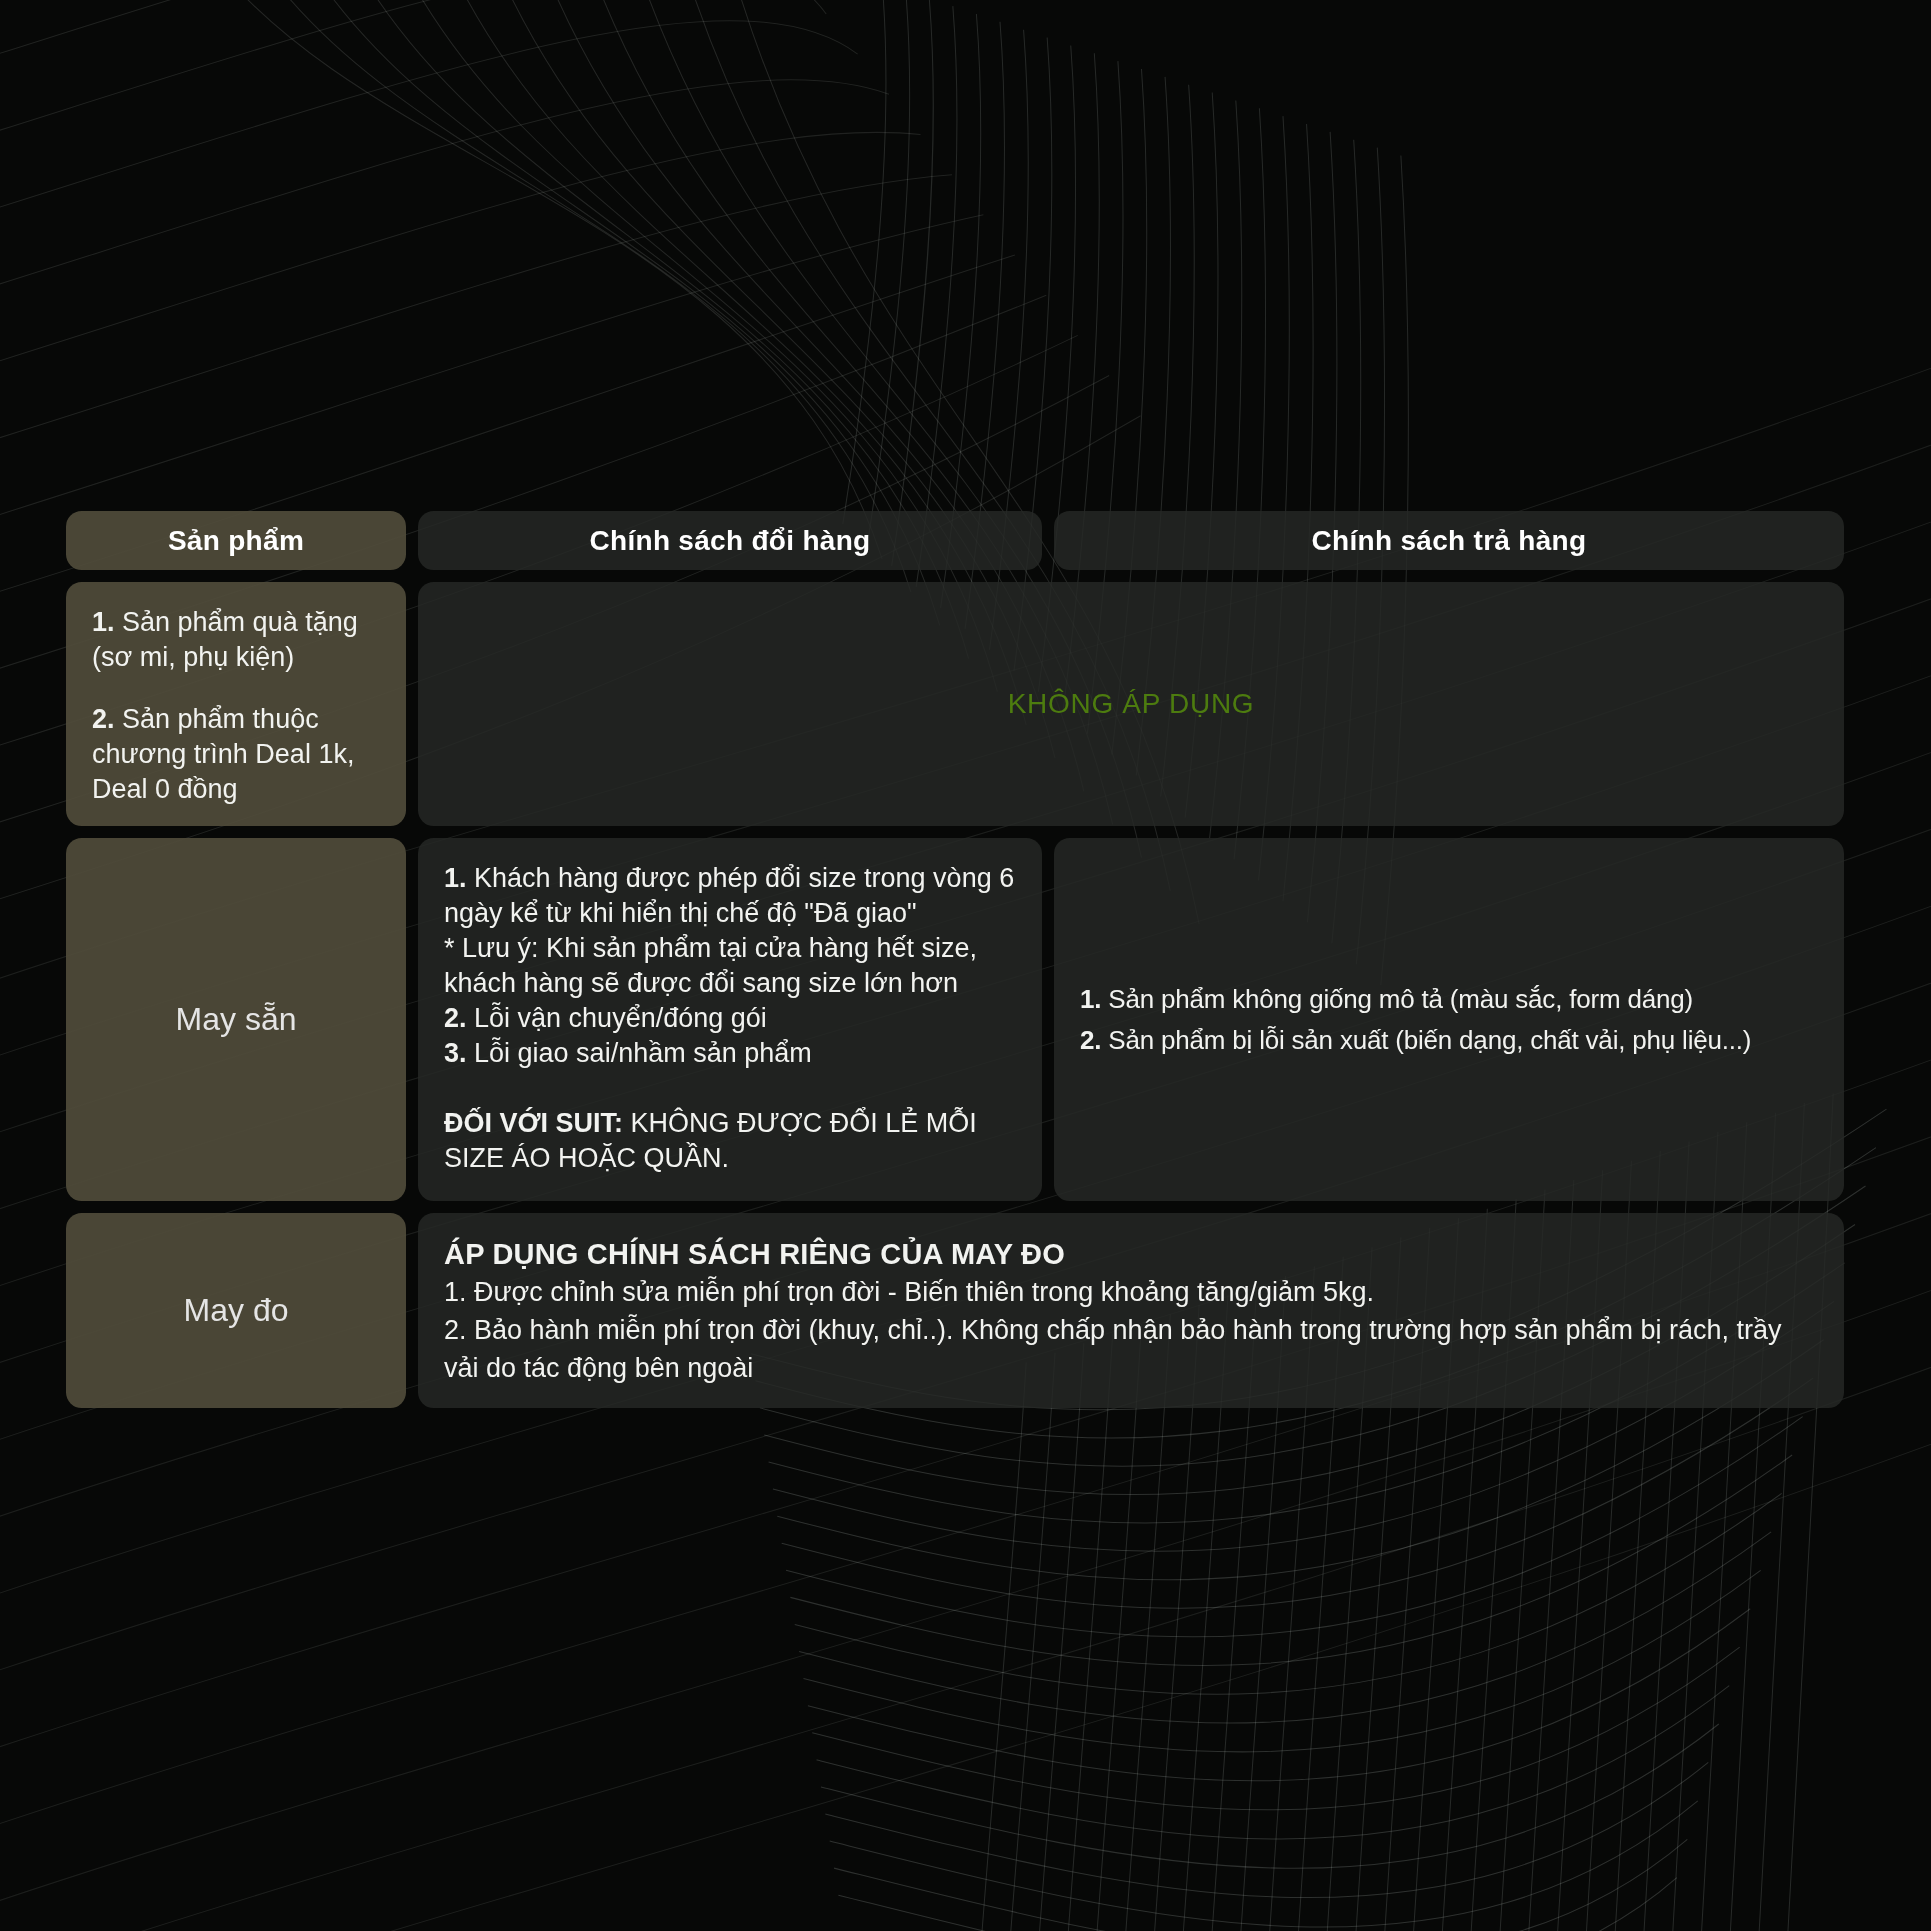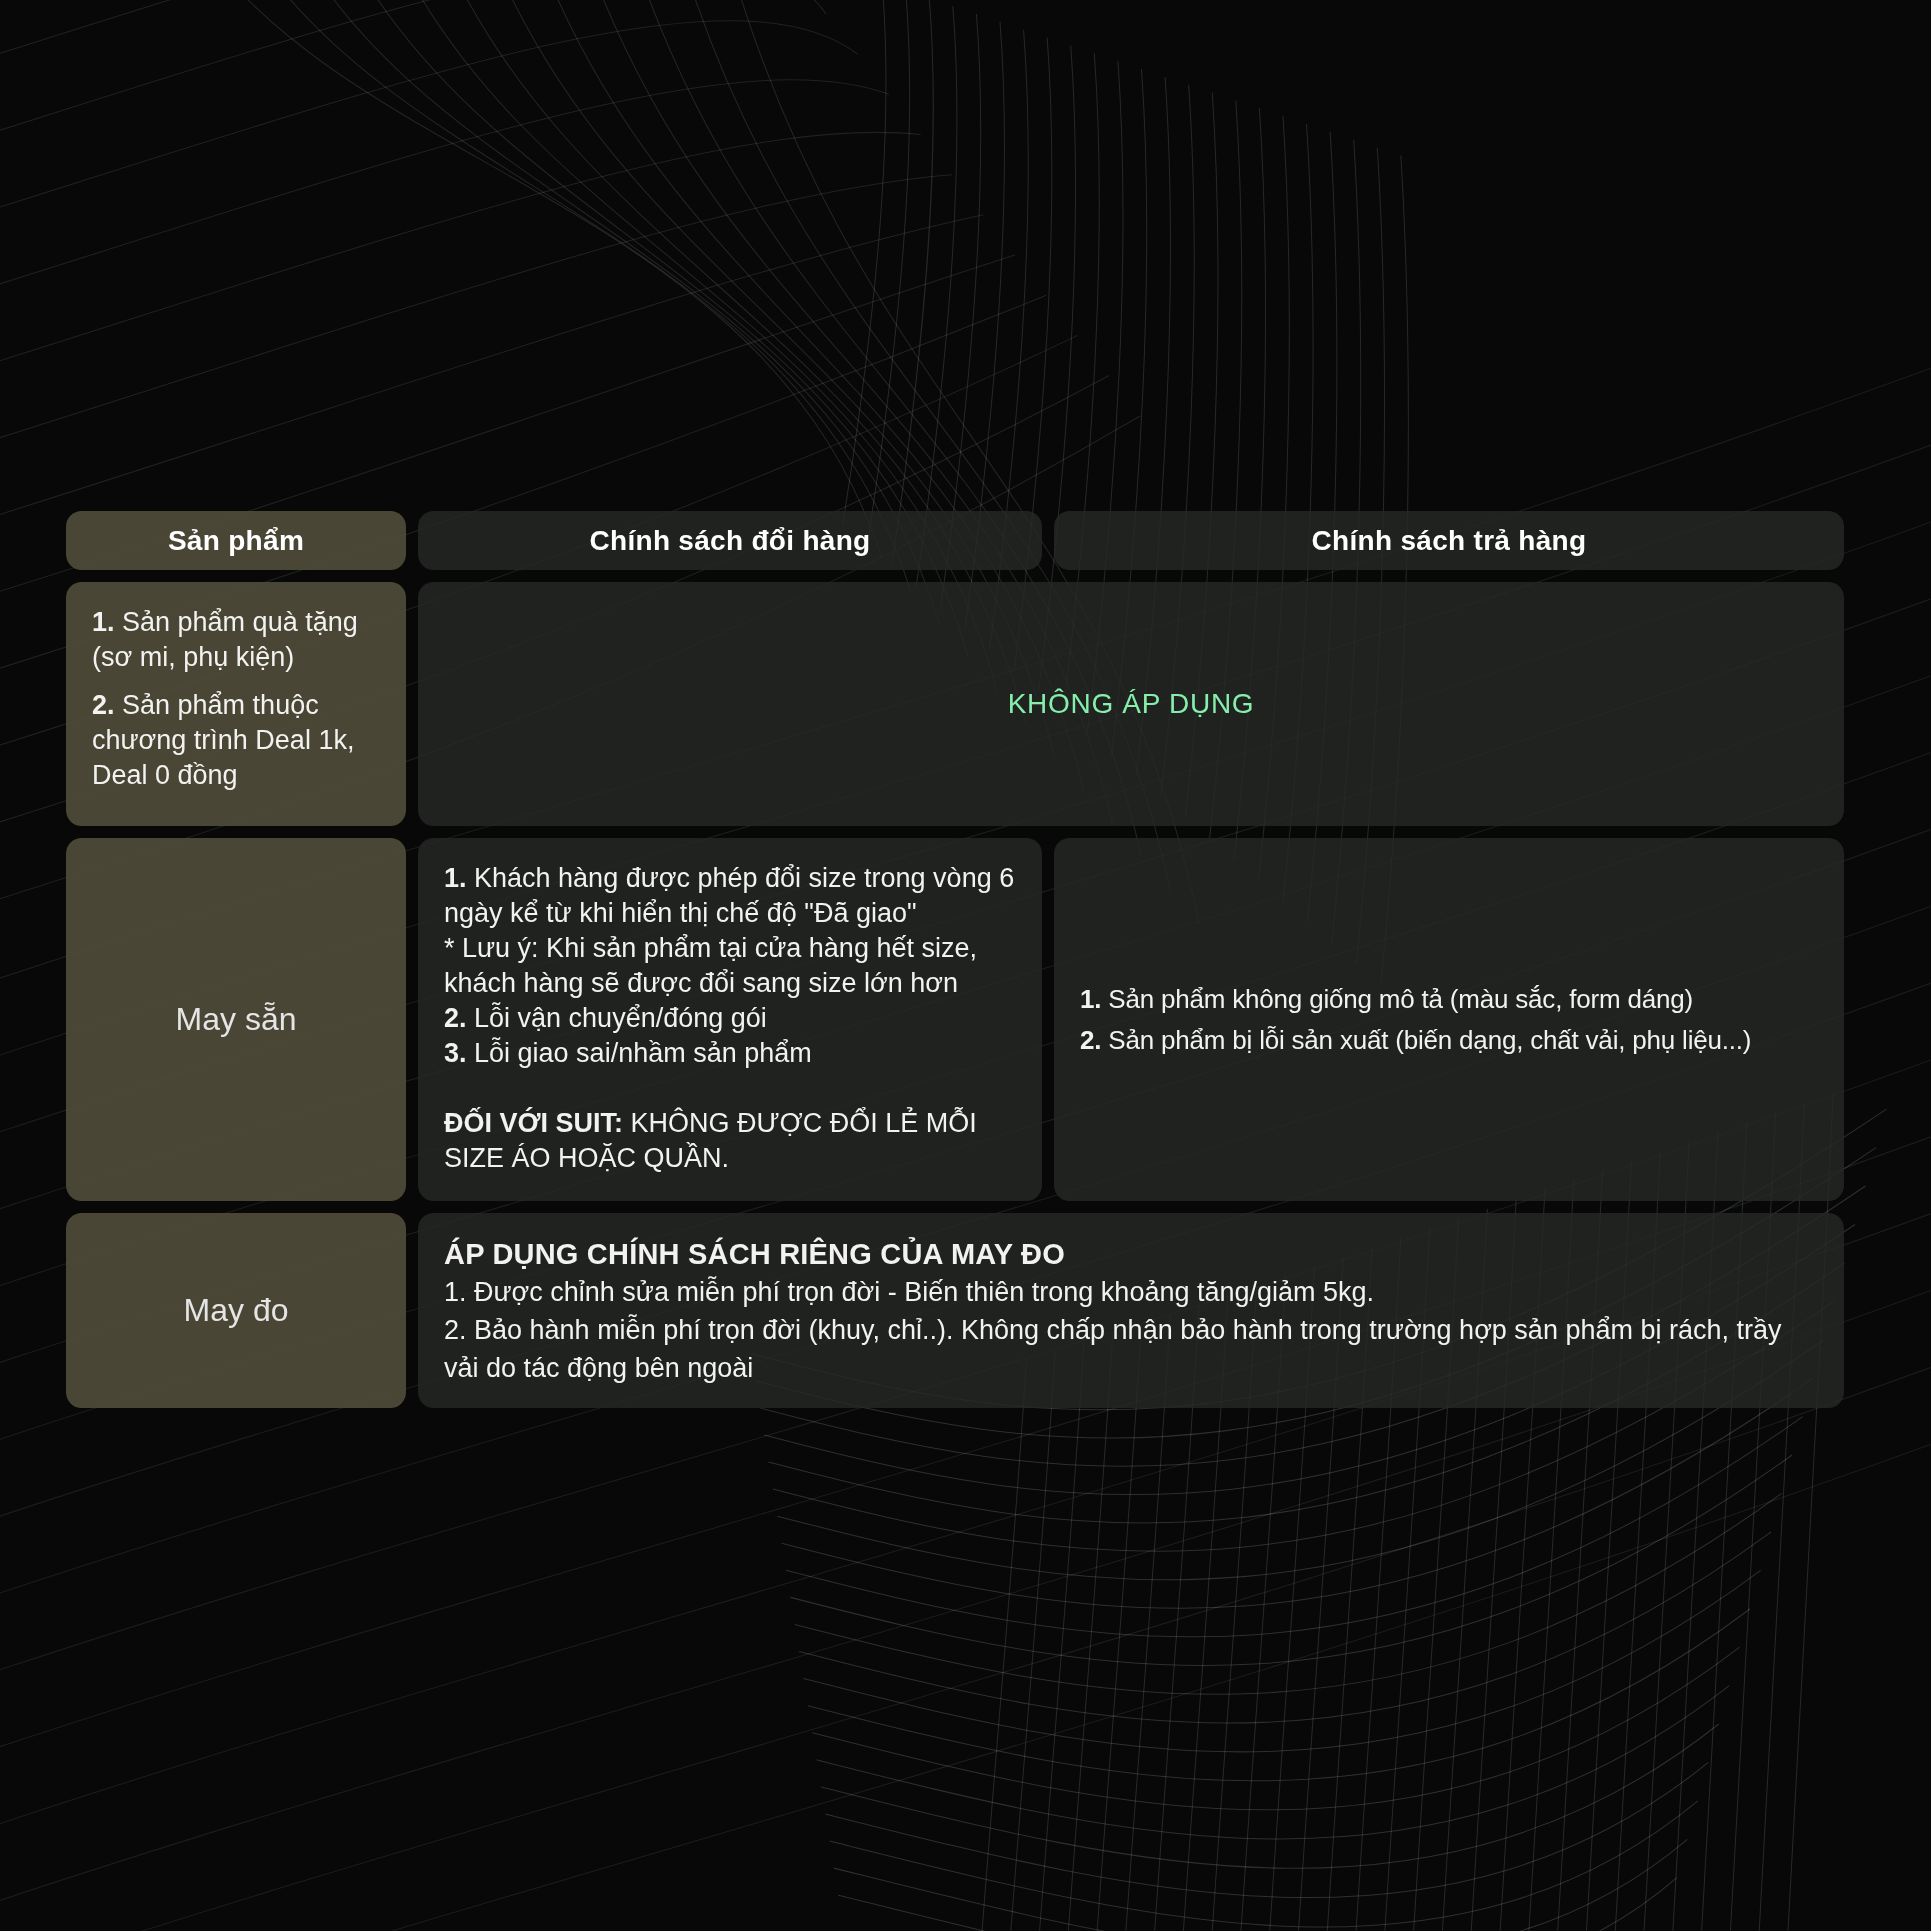--- a/index.html
+++ b/index.html
@@ -18,22 +18,22 @@
   }
   .cell{border-radius:15.7px;background:rgba(38,40,38,.82);box-sizing:border-box}
   .olive{background:rgba(80,75,58,.93)}
   .head{display:flex;align-items:center;justify-content:center;
         font-weight:bold;font-size:28px;color:#ffffff;letter-spacing:0.3px}
   .center{display:flex;align-items:center;justify-content:center}
   .vcenter{display:flex;flex-direction:column;justify-content:center}
   .pad{padding:23px 26px}
   .body-text{font-size:27px;line-height:35px}
   .prod-label{font-size:32px;font-weight:400;color:#e5e5e5}
-  .na-label{font-size:28px;letter-spacing:0.7px;color:#86efac}
-  .p-gap{margin-top:13px}
+  .na-label{font-size:28px;letter-spacing:0.7px;color:#4d7c0f}
+  .p-gap{margin-top:27px}
   b{font-weight:bold}
   .suit-note{margin-top:35px}
   .return-text{font-size:26px;line-height:41px;letter-spacing:-0.2px}
   .custom-title{font-size:29px;font-weight:bold;line-height:38px;letter-spacing:0.2px}
   .custom-line{font-size:27px;line-height:38px}
   .c1{grid-column:1}.c2{grid-column:2}.c3{grid-column:3}.span23{grid-column:2/4}
   .r1{grid-row:1}.r2{grid-row:2}.r3{grid-row:3}.r4{grid-row:4}
 </style>
 </head>
 <body>

